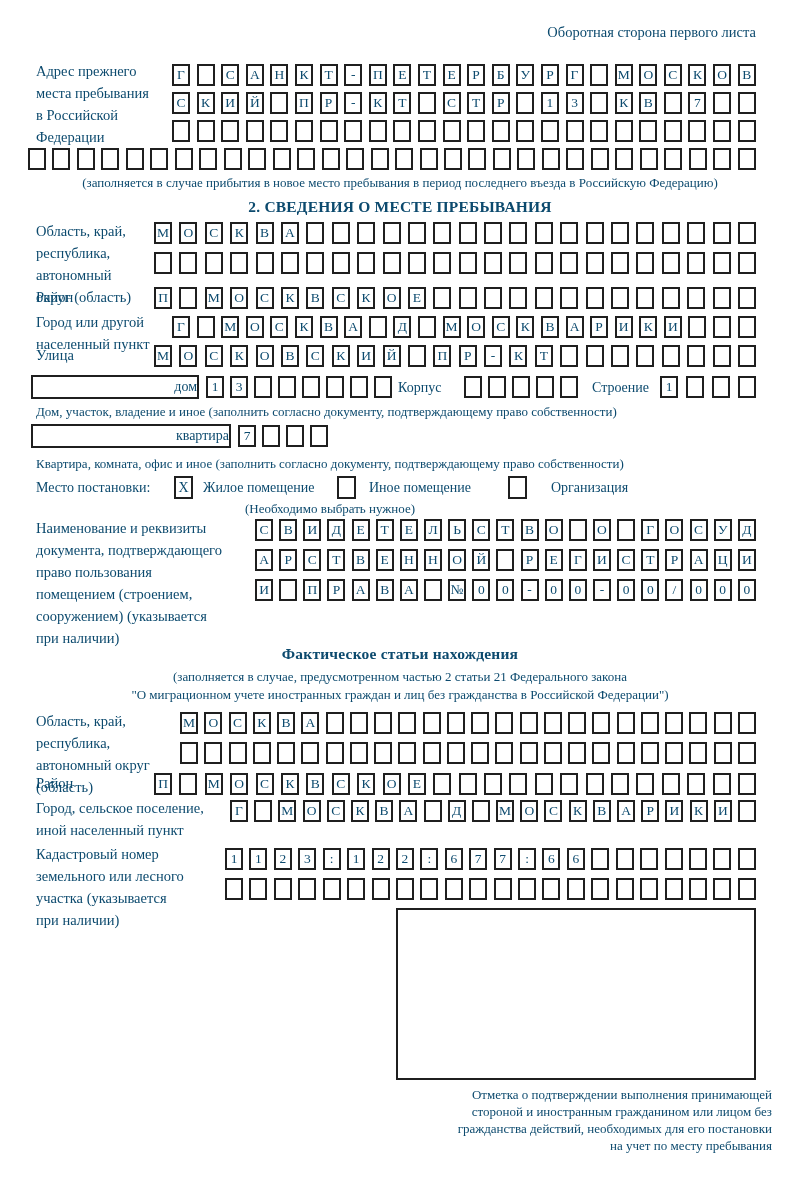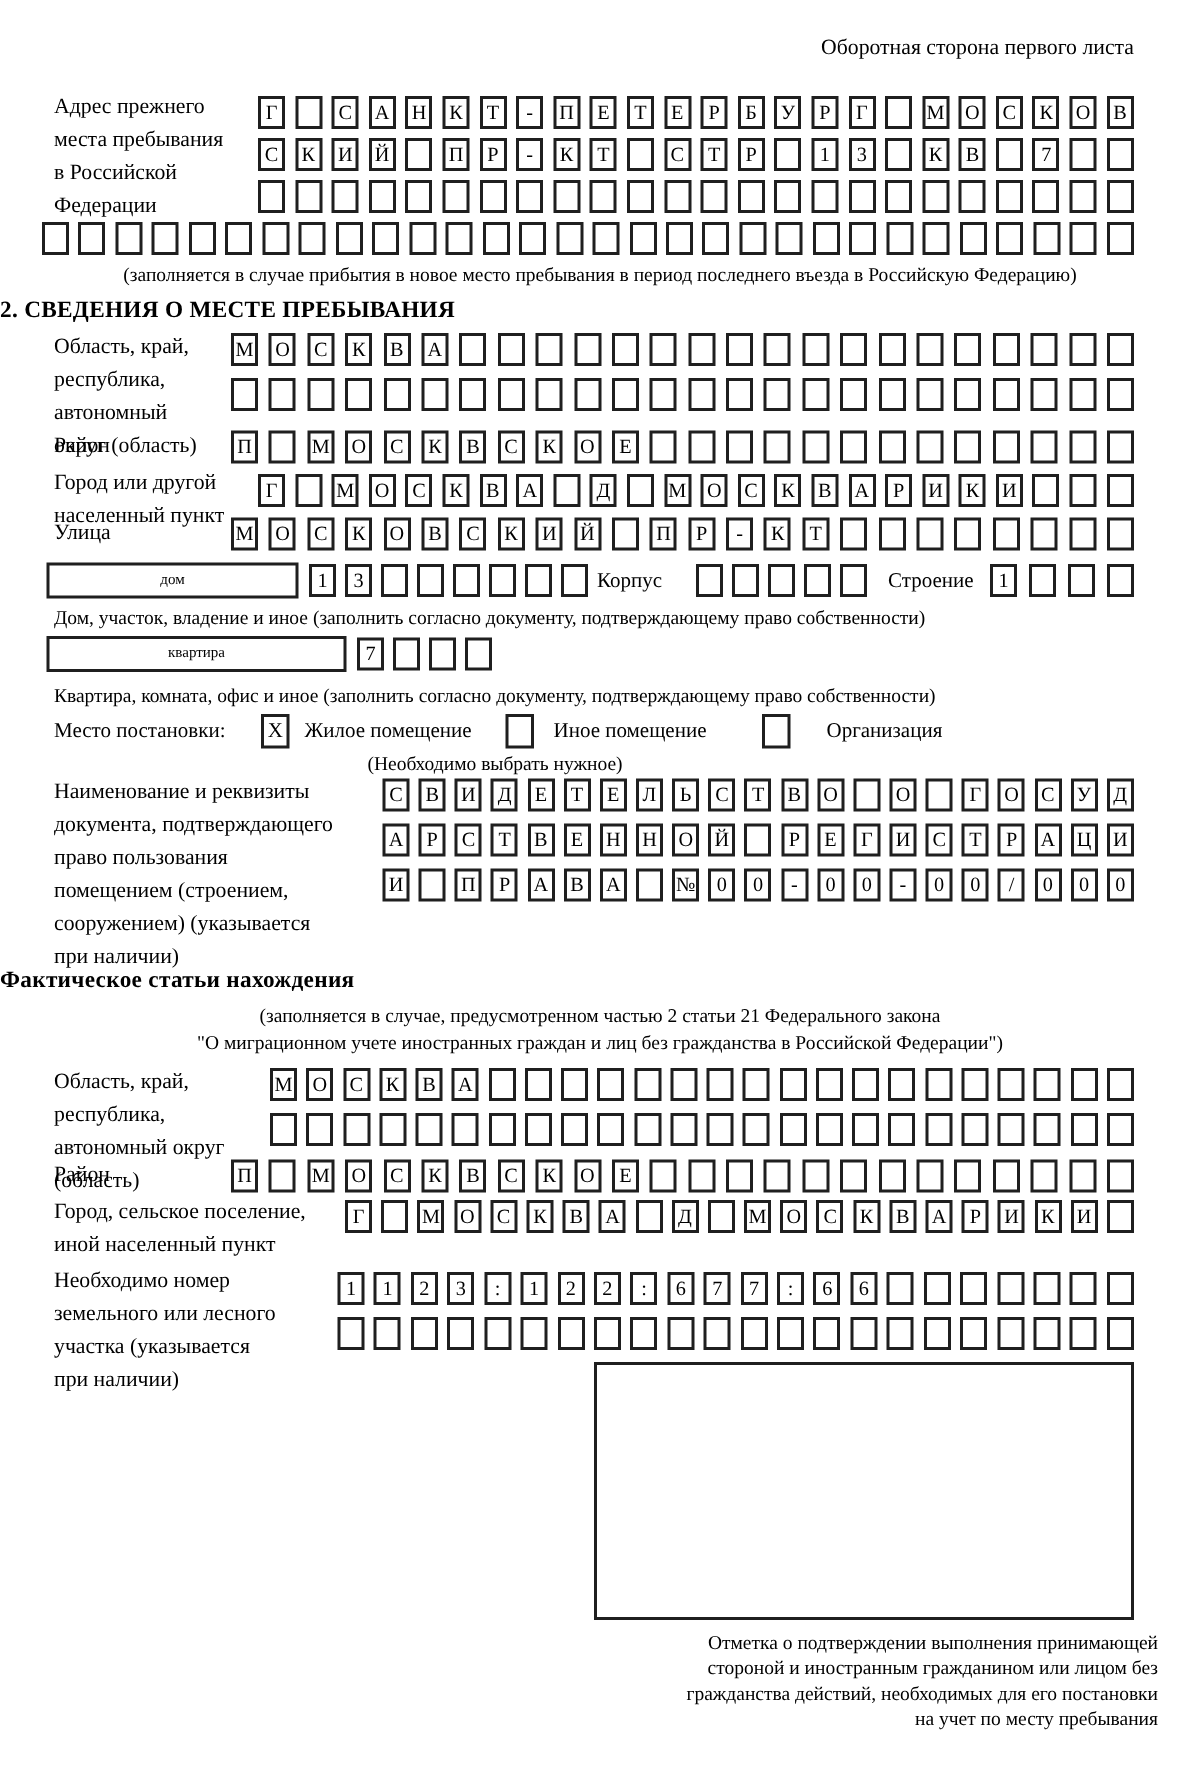--- a/index.html
+++ b/index.html
@@ -1,38 +1,38 @@
 <!DOCTYPE html>
 <html><head>
 <meta charset="utf-8">
 <style>
   * { margin:0; padding:0; box-sizing:border-box; }
   html,body { background:#fff; }
   .page {
     position:relative; width:800px; height:1180px; margin:0 auto;
-    background:#fff; color:#000000;
+    background:#fff; color:#0c4a6e;
     font-family:"Liberation Serif","DejaVu Serif",serif;
     overflow:hidden;
   }
   .abs { position:absolute; }
   .label { font-size:14.5px; line-height:22px; white-space:pre-line; }
   .top-note { font-size:14.5px; text-align:right; }
-  .heading { font-size:15.5px; font-weight:bold; text-align:left; letter-spacing:.2px; }
+  .heading { font-size:15.5px; font-weight:bold; text-align:center; letter-spacing:.2px; }
   .caption { font-size:13px; text-align:center; }
   .caption-left { font-size:13px; text-align:left;font-family:Liberation Serif, serif; }
   .cells { display:flex; justify-content:space-between; }
   .cell {
     flex:0 0 18px; width:18px; height:22px;
     border:2px solid #1f1f1f;
     font-size:13.5px; line-height:18px; text-align:center;
     background:#fff; overflow:hidden;
   }
   .widebox {
     border:2px solid #1f1f1f; height:24px;
-    text-align:center; font-size:10px; line-height:20px; background:#fff;
+    text-align:right; font-size:14px; line-height:20px; background:#fff;
   }
   .inline-lbl { font-size:14px; line-height:22px; }
   .checkbox {
     display:inline-block; width:19px; height:23px;
     border:2px solid #1f1f1f; text-align:center;
     font-size:14px; line-height:19px; vertical-align:middle; background:#fff;
   }
   .stamp-box { border:2px solid #1f1f1f; background:#fff; }
   .stamp-caption { font-size:13px; line-height:17px; text-align:right; white-space:pre-line; }
 </style>
@@ -534,21 +534,21 @@
       <span class="cell">К</span>
       <span class="cell">В</span>
       <span class="cell">А</span>
       <span class="cell">Р</span>
       <span class="cell">И</span>
       <span class="cell">К</span>
       <span class="cell">И</span>
       <span class="cell"></span>
     </div>
 
-  <div class="abs label" style="left:36px; top:843px; width:195px;">Необходимо номер
+  <div class="abs label" style="left:36px; top:843px; width:195px;">Кадастровый номер
 земельного или лесного
 участка (указывается
 при наличии)</div>
   <div class="abs cells" style="left:225px; top:848px; width:531px;">
       <span class="cell">1</span>
       <span class="cell">1</span>
       <span class="cell">2</span>
       <span class="cell">3</span>
       <span class="cell">:</span>
       <span class="cell">1</span>

